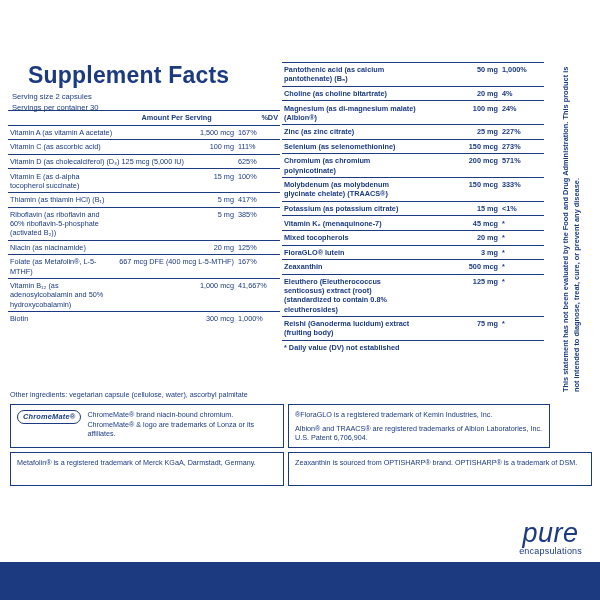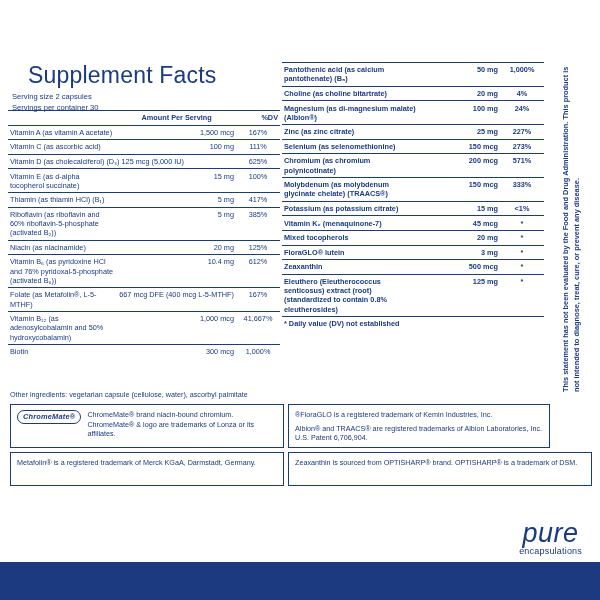--- a/index.html
+++ b/index.html
@@ -32,21 +32,21 @@
     position: absolute;
     left: 282px;
     top: 56px;
     width: 262px;
   }
   .title {
     position: absolute;
     left: 28px;
     top: 62px;
     font-size: 23px;
-    font-weight: normal;
+    font-weight: bold;
     letter-spacing: .2px;
     color: #1b3a80;
   }
   .serving-lines {
     position: absolute;
     left: 12px;
     top: 92px;
     font-size: 7.6px;
     line-height: 10.5px;
     color: #1b3a80;
@@ -58,21 +58,21 @@
     font-size: 7.3px;
     color: #1b3a80;
   }
   table.facts td {
     border-top: 0.8px solid #1b3a80;
     padding: 2.2px 2px 2.2px 2px;
     vertical-align: top;
     line-height: 9.2px;
   }
   .amt { text-align: right; white-space: nowrap; width: 78px; }
-  .dv  { text-align: center; white-space: nowrap; width: 40px; }
+  .dv  { text-align: left; white-space: nowrap; width: 40px; }
   .hdr td {
     border-top: none;
     font-weight: bold;
     padding-bottom: 1px;
   }
   .hdr .amt-h {
     text-align: center;
     border-bottom: 1.6px solid #1b3a80;
     font-weight: bold;
     margin-top: 36px;
@@ -232,25 +232,20 @@
         <td>Riboflavin (as riboflavin and 60% riboflavin-5-phosphate (activated B₂))</td>
         <td class="amt">5 mg</td>
         <td class="dv">385%</td>
       </tr>
       <tr>
         <td>Niacin (as niacinamide)</td>
         <td class="amt">20 mg</td>
         <td class="dv">125%</td>
       </tr>
       <tr>
-        <td>Vitamin B₆  (as pyridoxine HCl and 76% pyridoxal-5-phosphate (activated B₆))</td>
-        <td class="amt">10.4 mg</td>
-        <td class="dv">612%</td>
-      </tr>
-      <tr>
         <td>Folate (as Metafolin®, L-5-MTHF)</td>
         <td class="amt">667 mcg DFE (400 mcg L-5-MTHF)</td>
         <td class="dv">167%</td>
       </tr>
       <tr>
         <td>Vitamin B₁₂ (as adenosylcobalamin and 50% hydroxycobalamin)</td>
         <td class="amt">1,000 mcg</td>
         <td class="dv">41,667%</td>
       </tr>
       <tr>
@@ -323,20 +318,25 @@
       <tr>
         <td>Zeaxanthin</td>
         <td class="amt">500 mcg</td>
         <td class="dv">*</td>
       </tr>
       <tr>
         <td>Eleuthero (Eleutherococcus senticosus) extract (root) (standardized to contain 0.8% eleutherosides)</td>
         <td class="amt">125 mg</td>
         <td class="dv">*</td>
       </tr>
+      <tr>
+        <td>Reishi (Ganoderma lucidum) extract (fruiting body)</td>
+        <td class="amt">75 mg</td>
+        <td class="dv">*</td>
+      </tr>
       <tr class="note-row">
         <td colspan="3">*  Daily value (DV) not established</td>
       </tr>
     </tbody>
       </table>
   </div>
 
   <div class="other-ing">Other ingredients: vegetarian capsule (cellulose, water), ascorbyl palmitate</div>
 
   <div class="box" id="box-chromemate">

